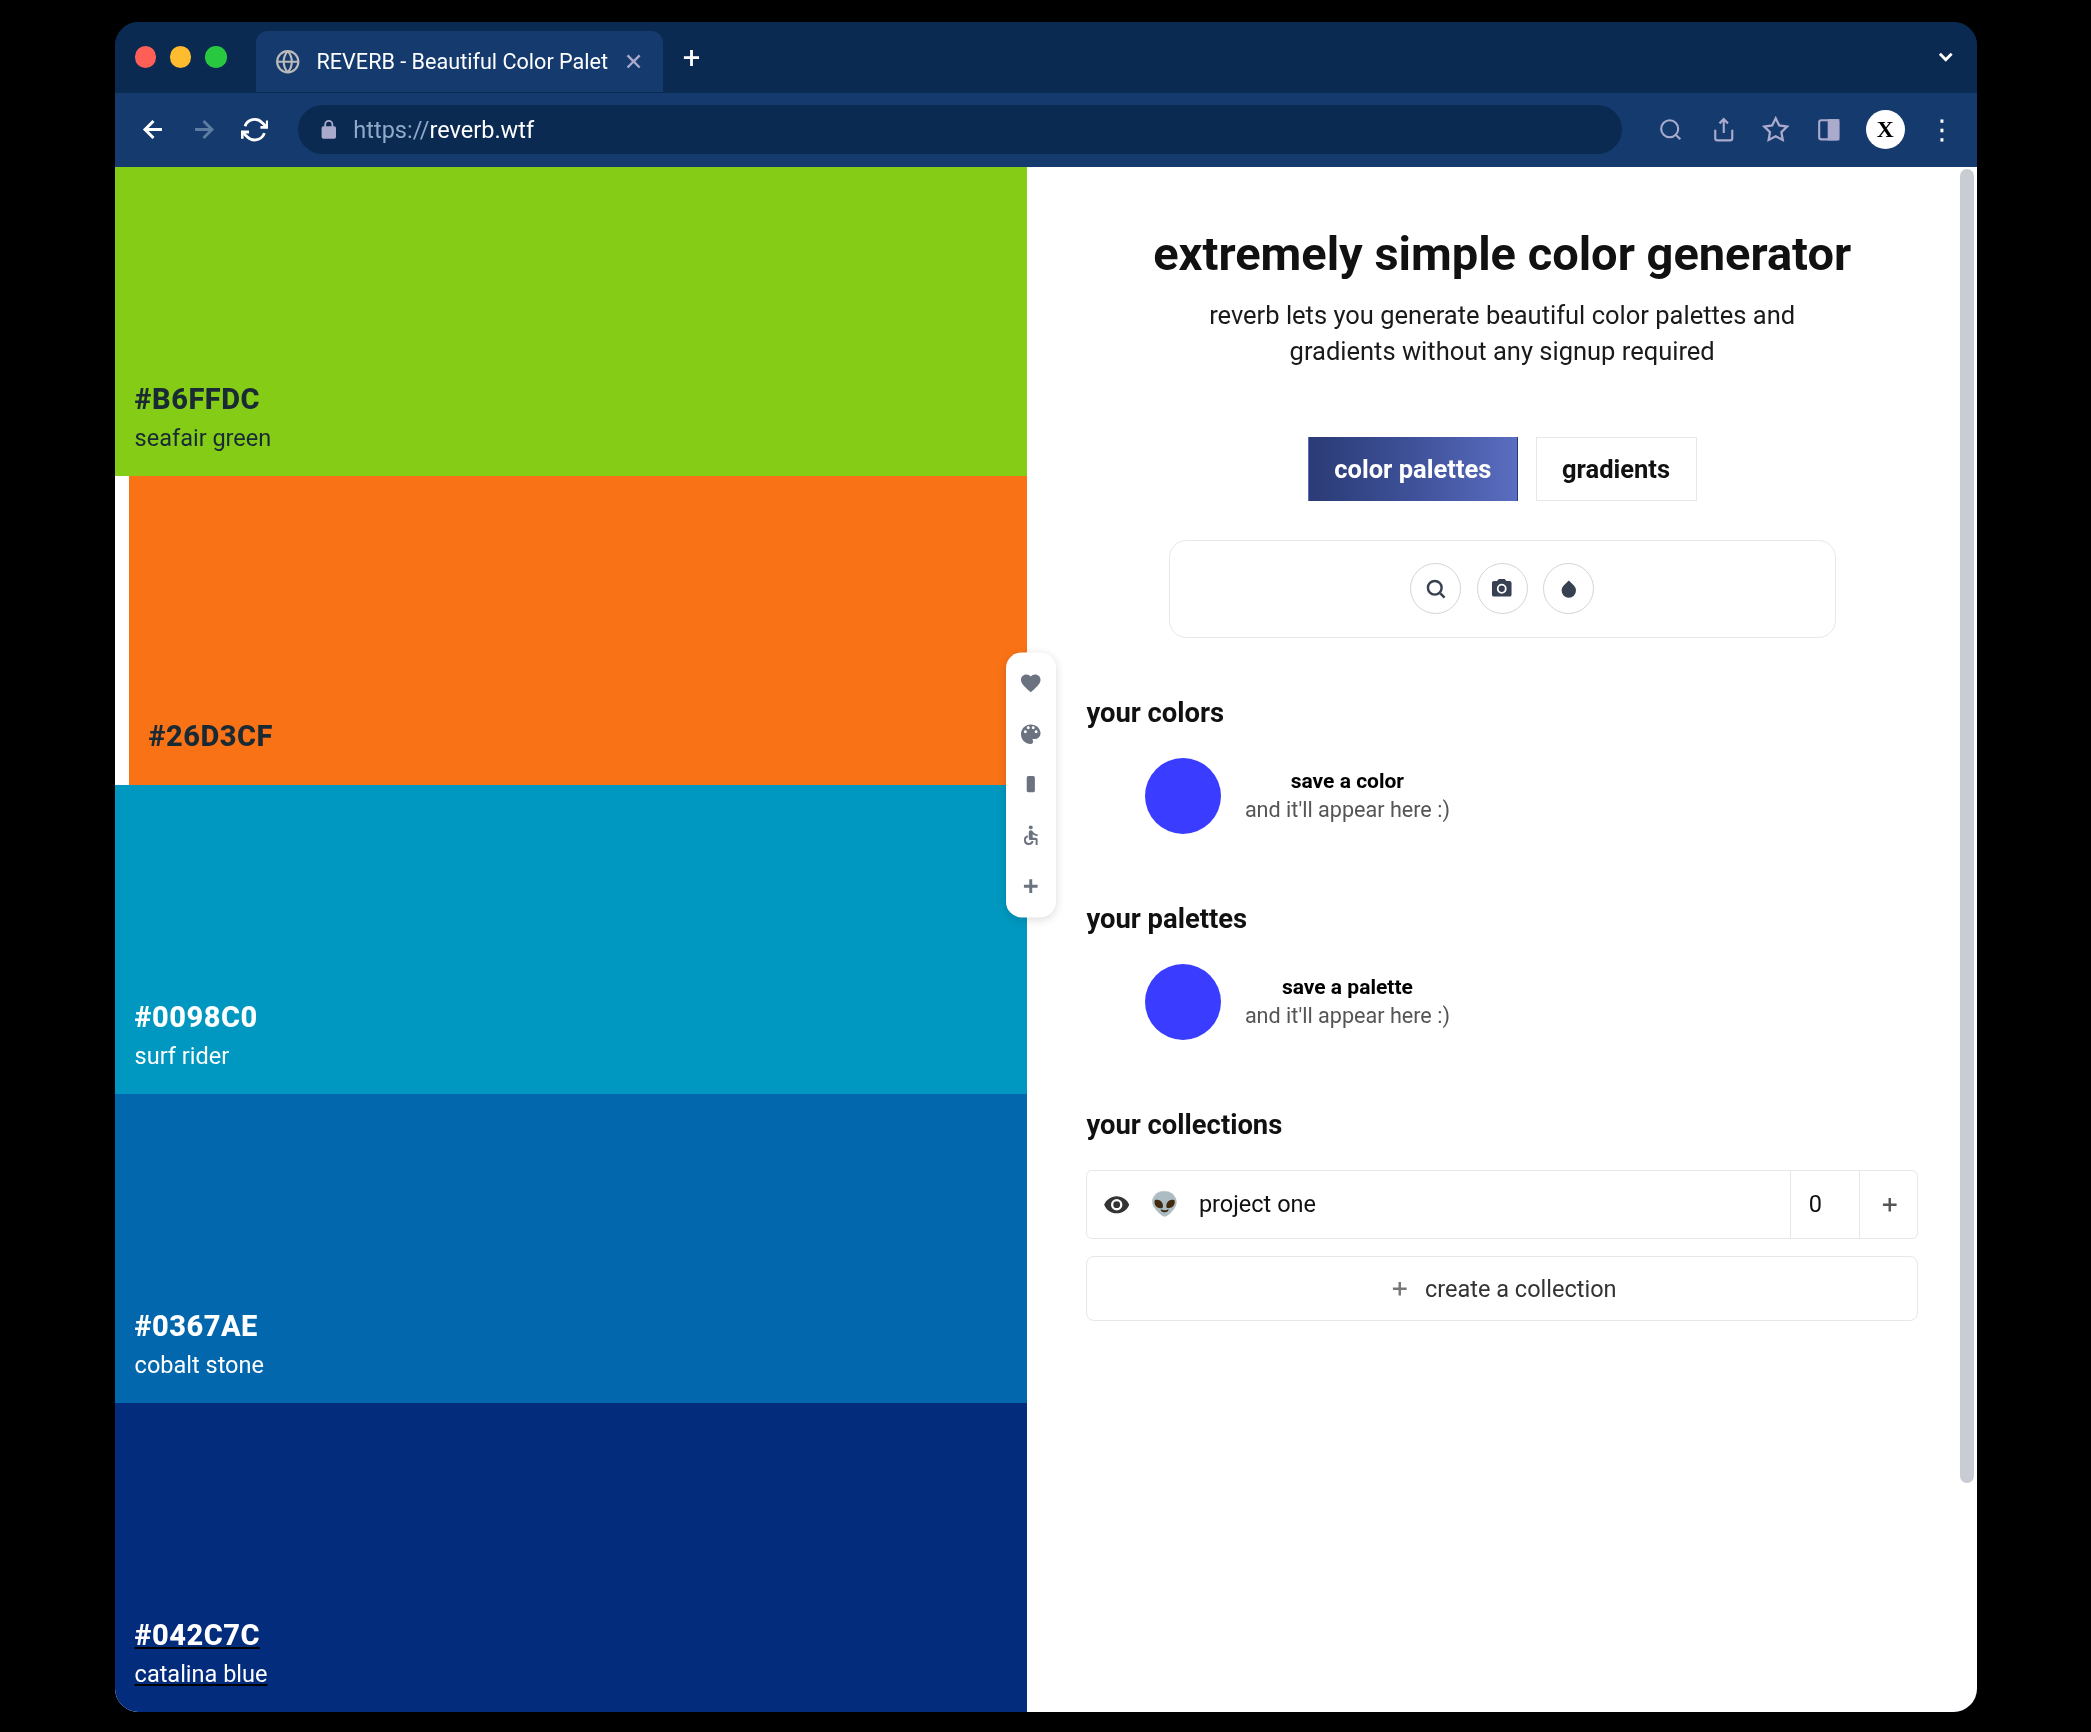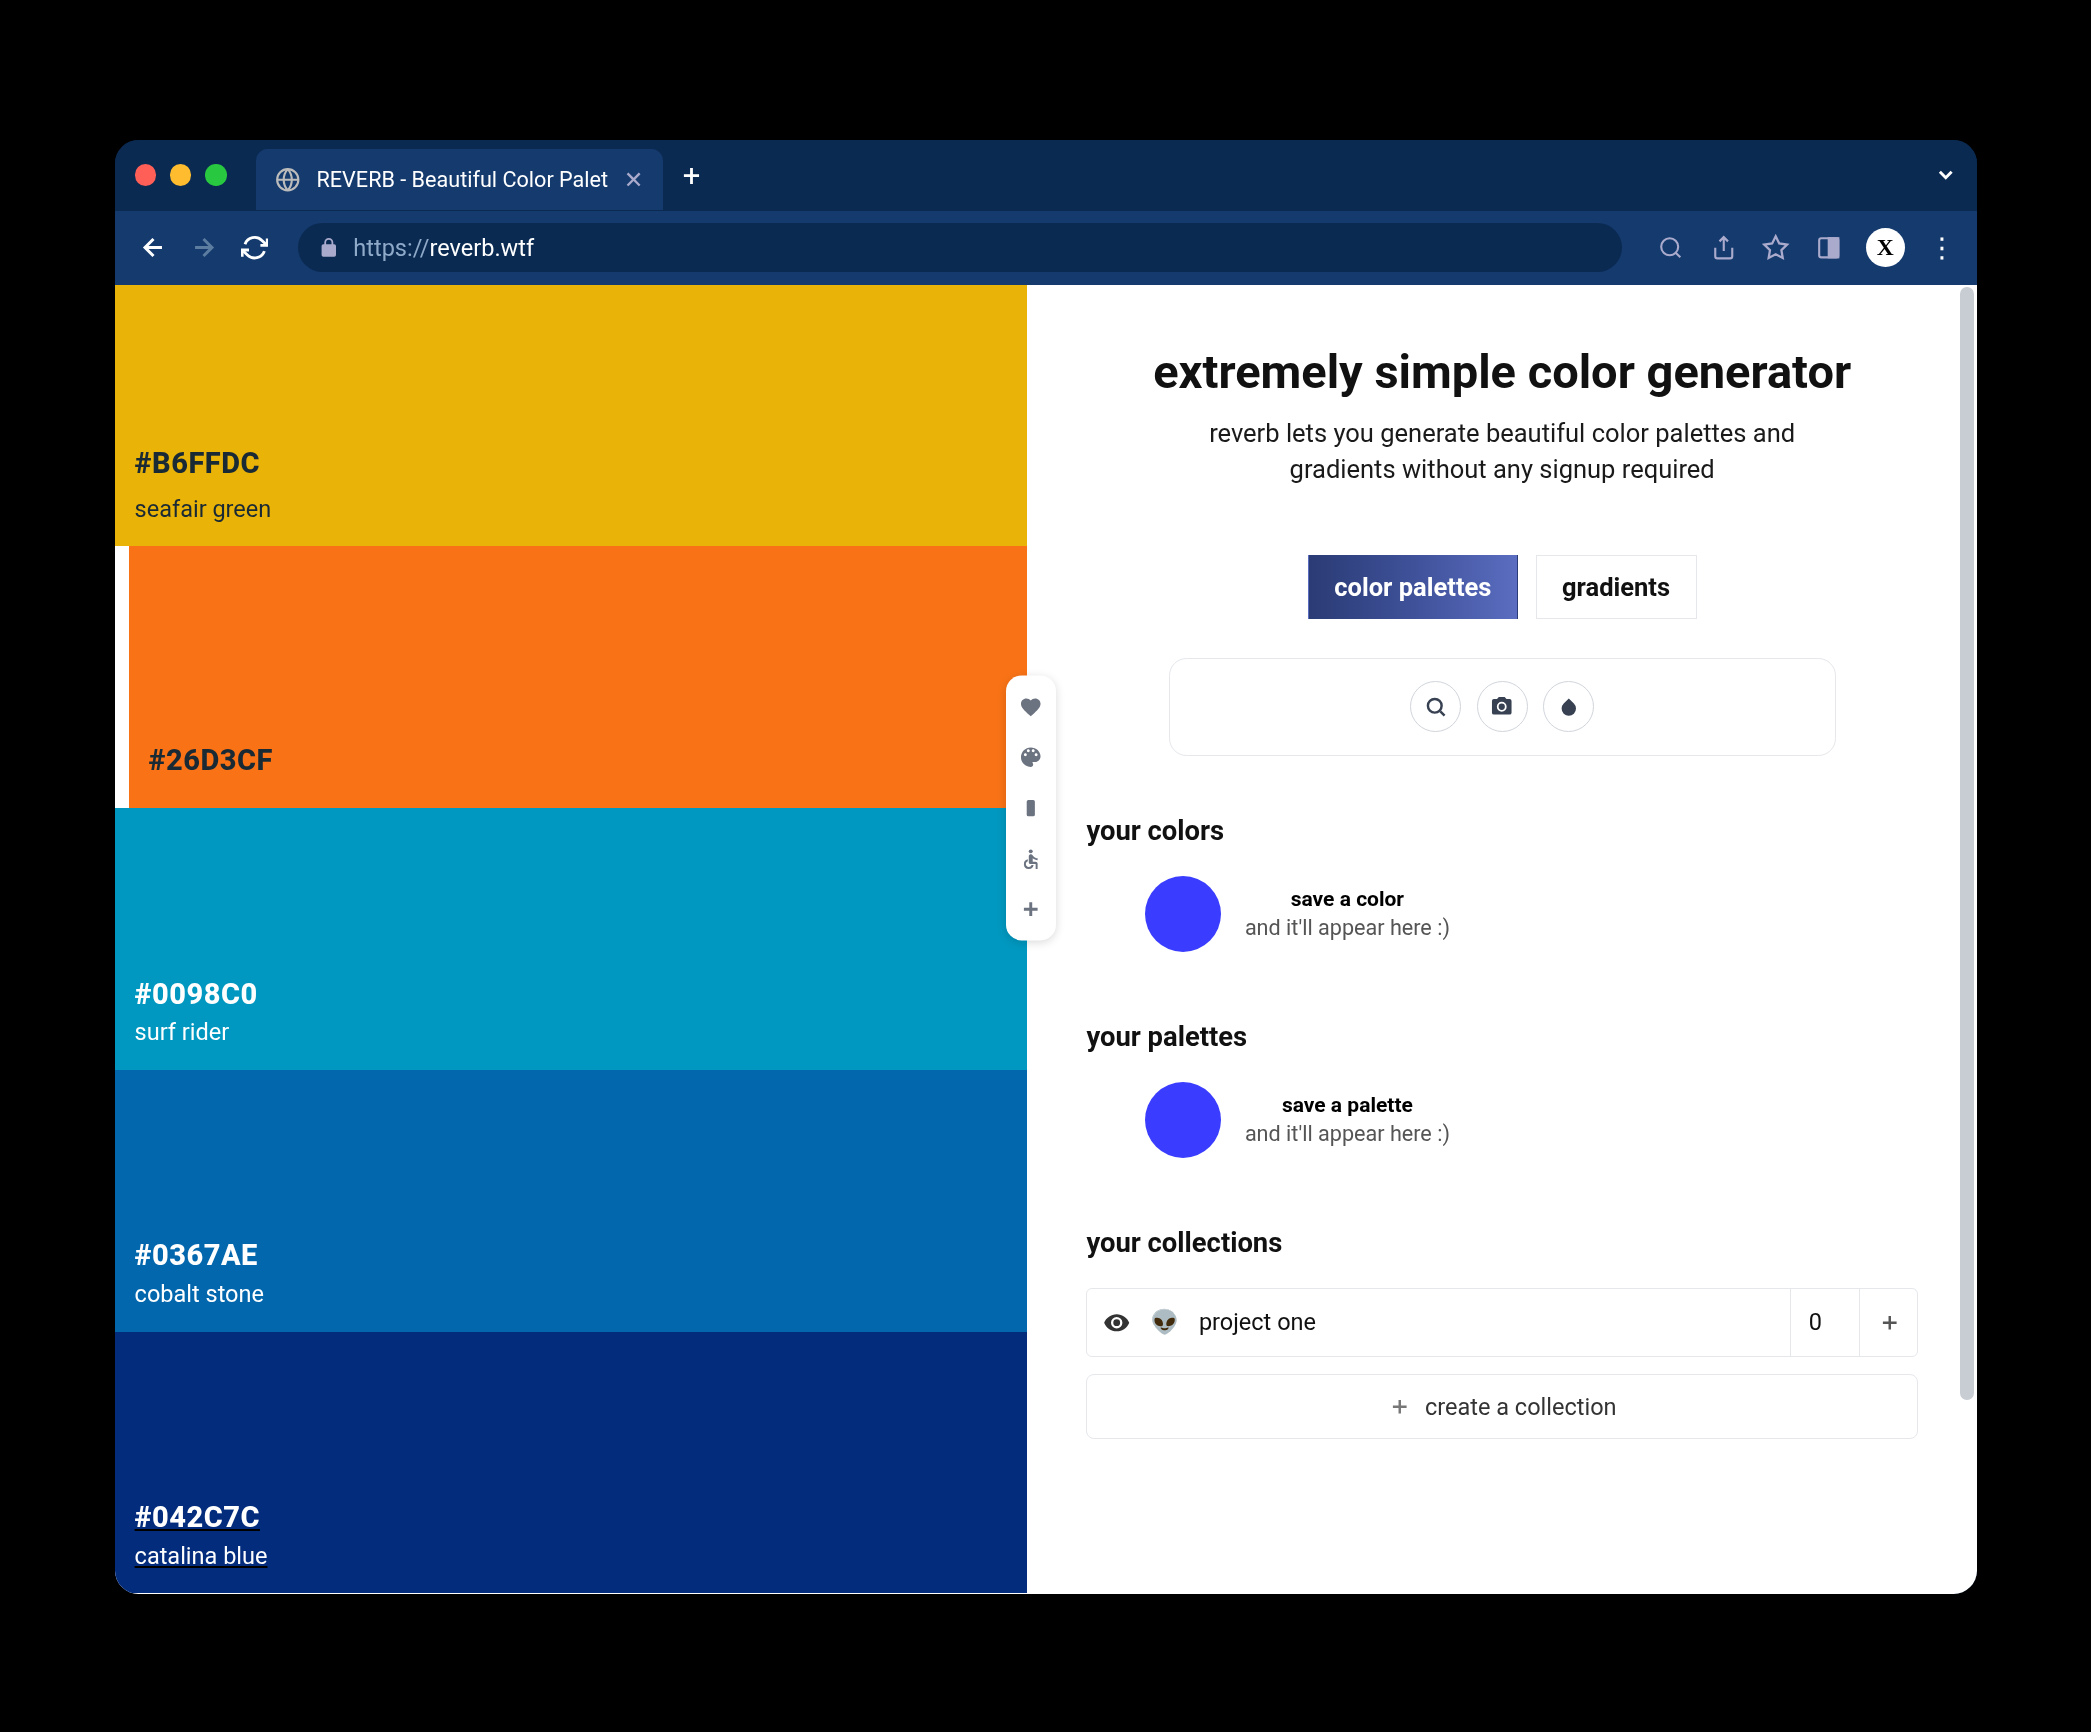--- a/index.html
+++ b/index.html
@@ -14,21 +14,21 @@
       width: 2092px;
       height: 1733px;
       display: flex;
       align-items: center;
       justify-content: center;
     }
     
     .window {
       background: #0b2a52;
       width: 1862px;
-      height: 1454px;
+      height: 1690px;
       border-radius: 23.5px;
       overflow: hidden;
       display: flex;
       flex-direction: column;
       box-shadow: 0 19.6px 59px rgba(0,0,0,0.5);
     }
     
     
     .titlebar {
       height: 71px;
@@ -501,21 +501,21 @@
       <div class="avatar">
           <span>X</span>
         </div>
       <div class="toolbar-icon kebab">⋮</div>
     </div>
   </div>
 
   <div class="content">
 
     <div class="palette">
-      <div class="swatch swatch-dark" style="background: #eab308; gap: 7px;">
+      <div class="swatch swatch-dark" style="background: #84cc16;">
         <div class="hex">#B6FFDC</div>
         <div class="color-name">seafair green</div>
       </div>
       <div class="swatch swatch-dark" style="background: #f97316; margin-left: 14px;">
         <div class="hex">#26D3CF</div>
       </div>
       <div class="swatch swatch-light" style="background: rgb(0, 152, 192);">
         <div class="hex">#0098C0</div>
         <div class="color-name">surf rider</div>
       </div>

